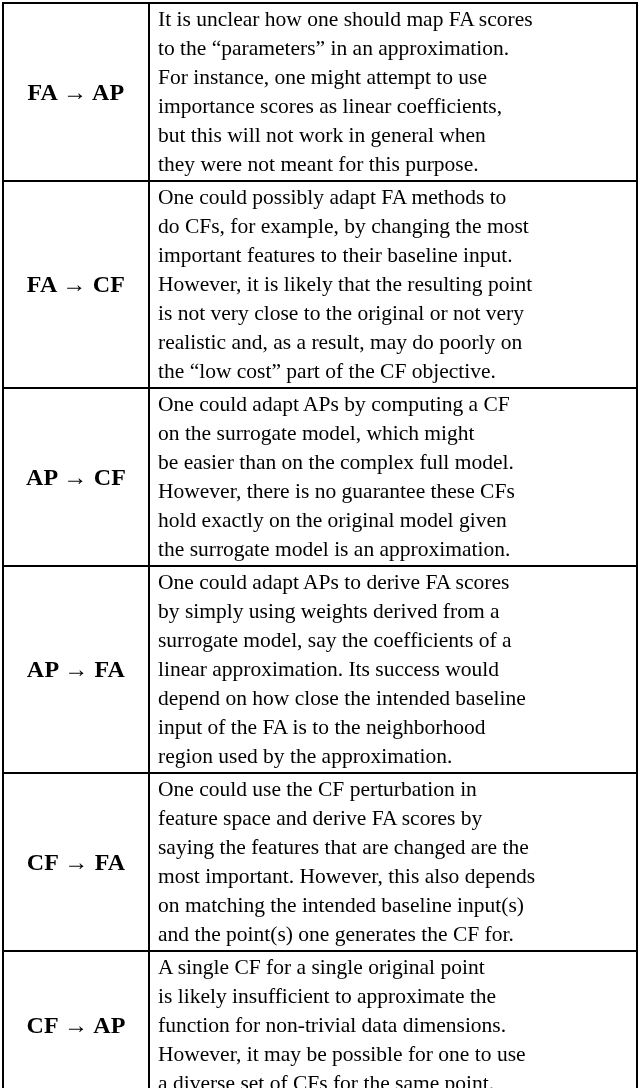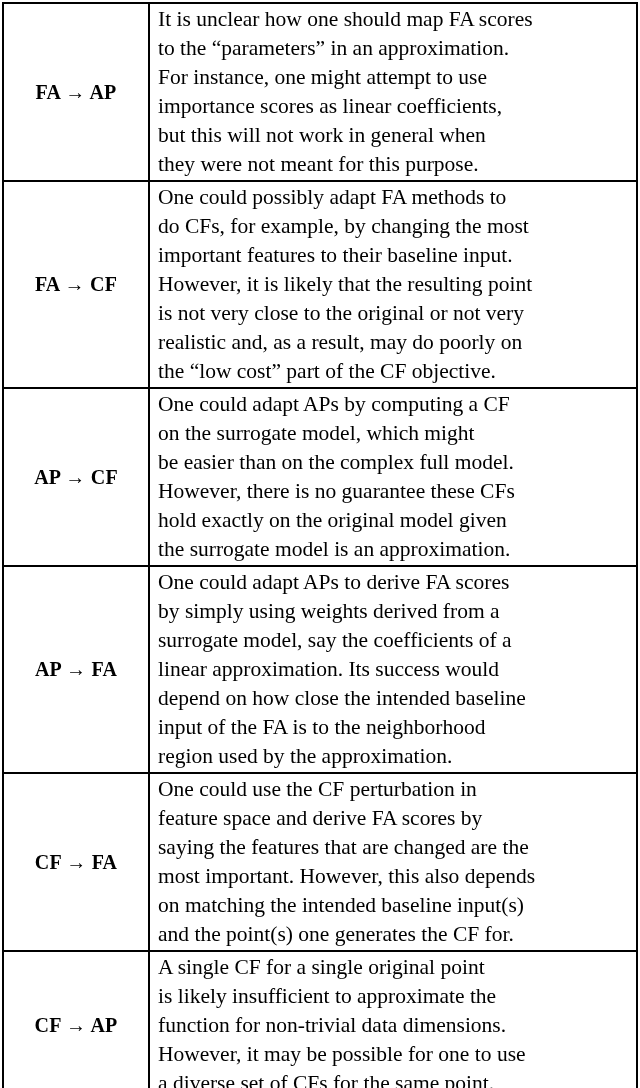--- a/index.html
+++ b/index.html
@@ -23,21 +23,21 @@
   }
   table.mapping-table td {
     border: 2px solid #000000;
     vertical-align: middle;
     margin-top: 24px;
   }
   td.label-cell {
     width: 142px;
     text-align: center;
     font-weight: bold;
-    font-size: 20px;
+    font-size: 24px;
     letter-spacing: 0.2px;
   }
   td.desc-cell {
     font-size: 21.5px;
     line-height: 29px;
     padding: 1px 4px 1px 8px;
     text-align: left;
     white-space: pre-line;
     vertical-align: top;
   }

